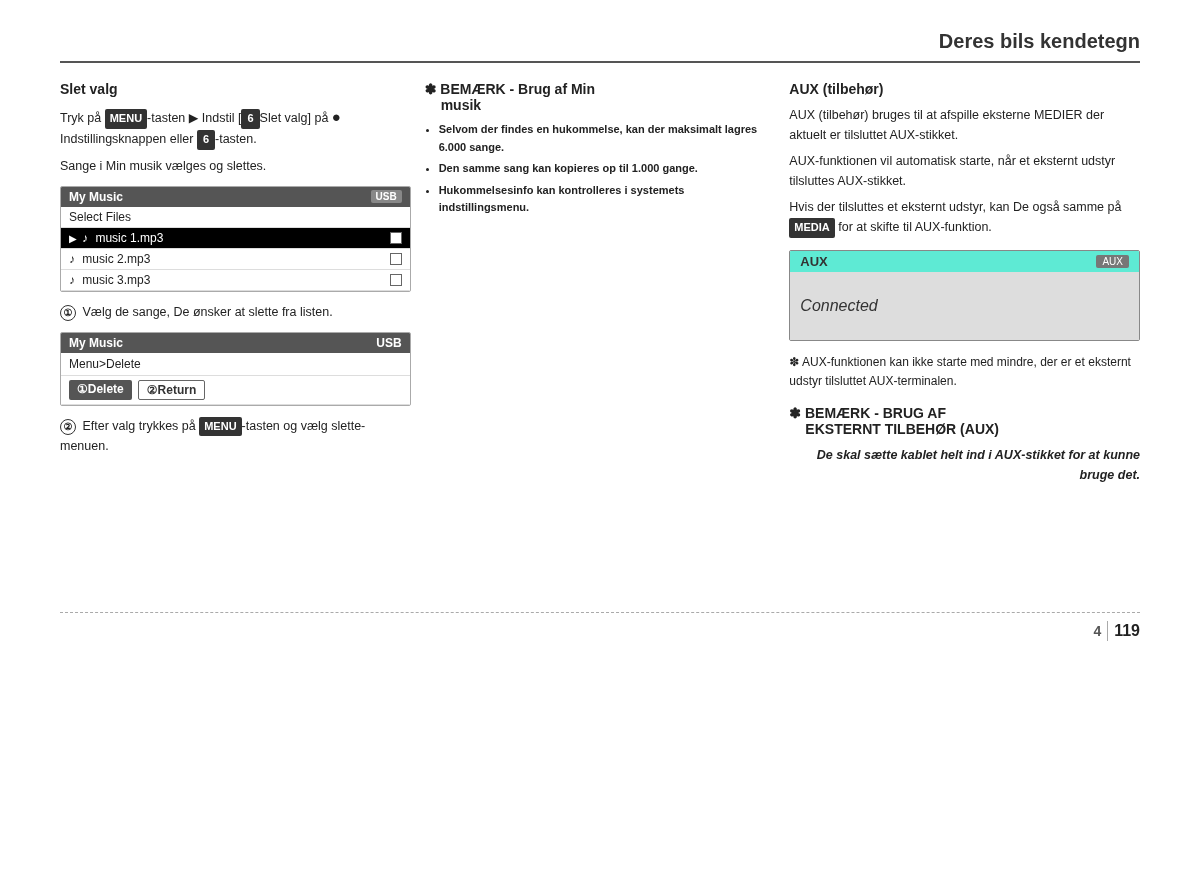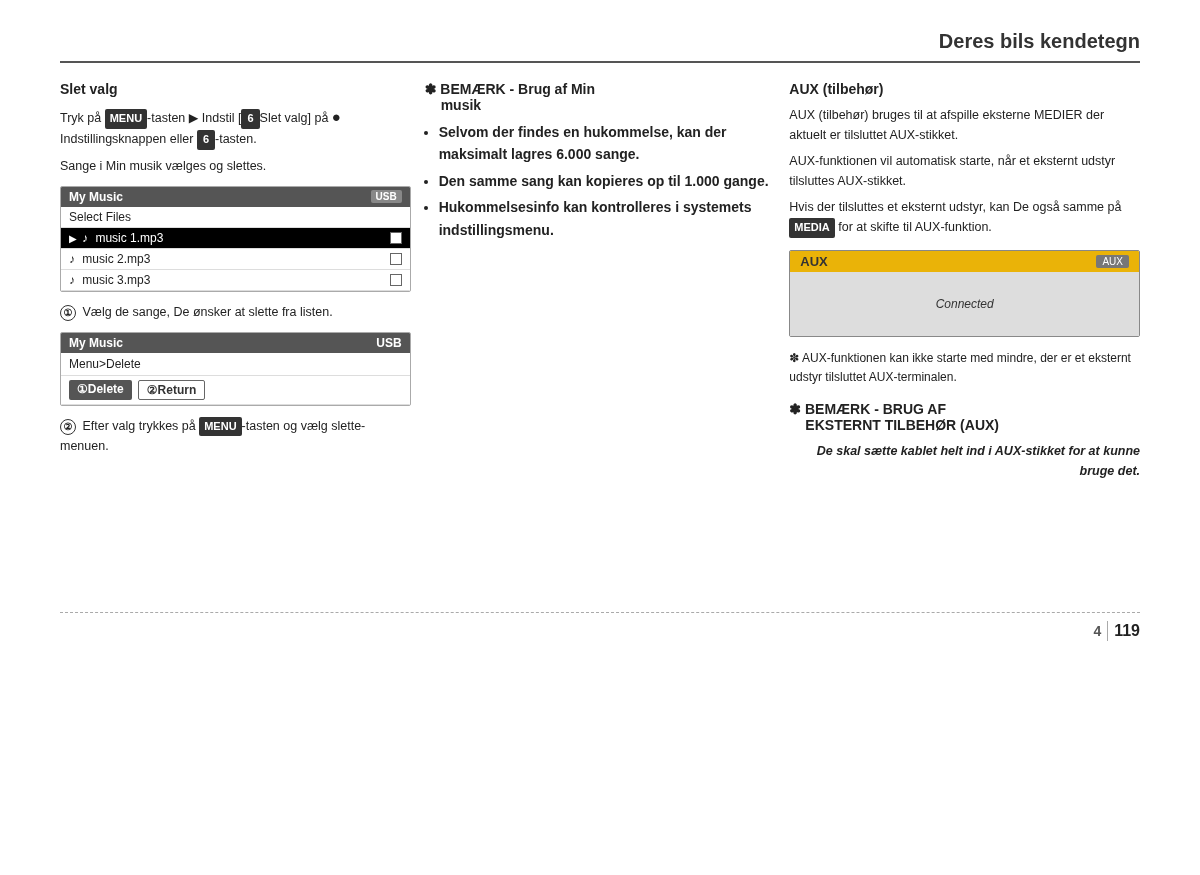--- a/index.html
+++ b/index.html
@@ -187,54 +187,54 @@
     }
 
     
     .aux-screen {
       border: 1.5px solid #888;
       border-radius: 2px;
       margin: 12px 0;
       overflow: hidden;
     }
     .aux-screen-header {
-      background: #eab308;
+      background: #5eead4;
       display: flex;
       justify-content: space-between;
       align-items: center;
       padding: 3px 10px;
     }
     .aux-label {
       font-weight: bold;
       font-size: 13px;
       color: #333;
     }
     .aux-badge {
       background: #777;
       color: #fff;
       font-size: 10px;
       padding: 1px 6px;
       border-radius: 2px;
     }
     .aux-screen-body {
       background: #ddd;
-      text-align: center;
+      text-align: left;
       padding: 25px 10px;
-      font-size: 12px;
+      font-size: 16px;
       color: #333;
       font-style: italic;
     }
 
     
     ul.bullet-list {
       padding-left: 14px;
       margin-bottom: 8px;
     }
     ul.bullet-list li {
-      font-size: 14px;
+      font-size: 11px;
       line-height: 1.6;
       font-weight: bold;
       margin-bottom: 4px;
     }
 
     
     .step-circle {
       display: inline-block;
       width: 16px;
       height: 16px;

